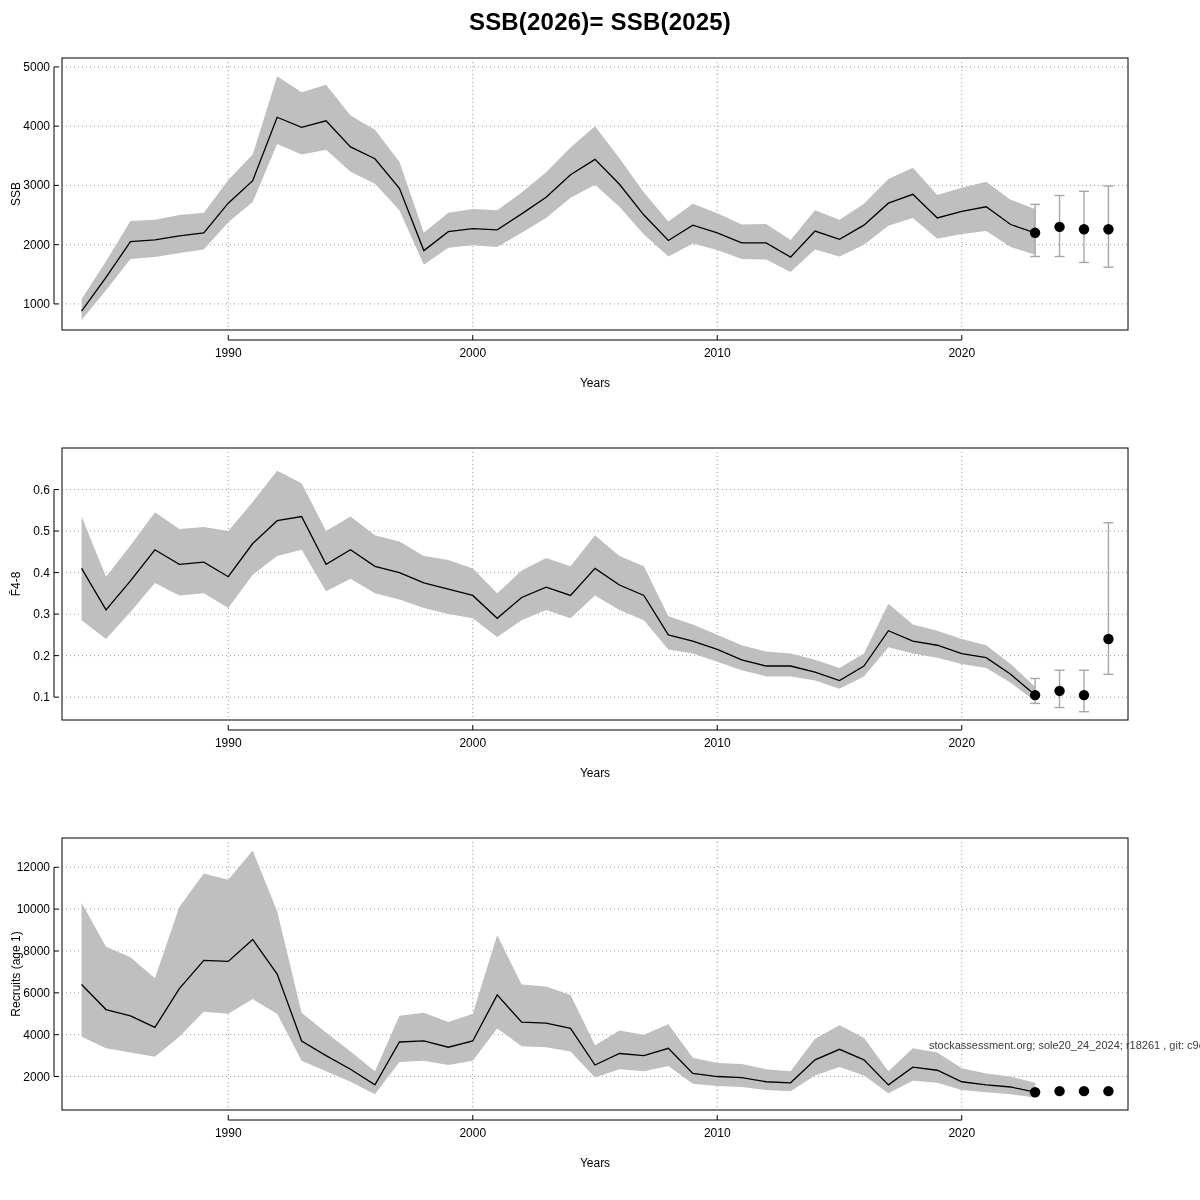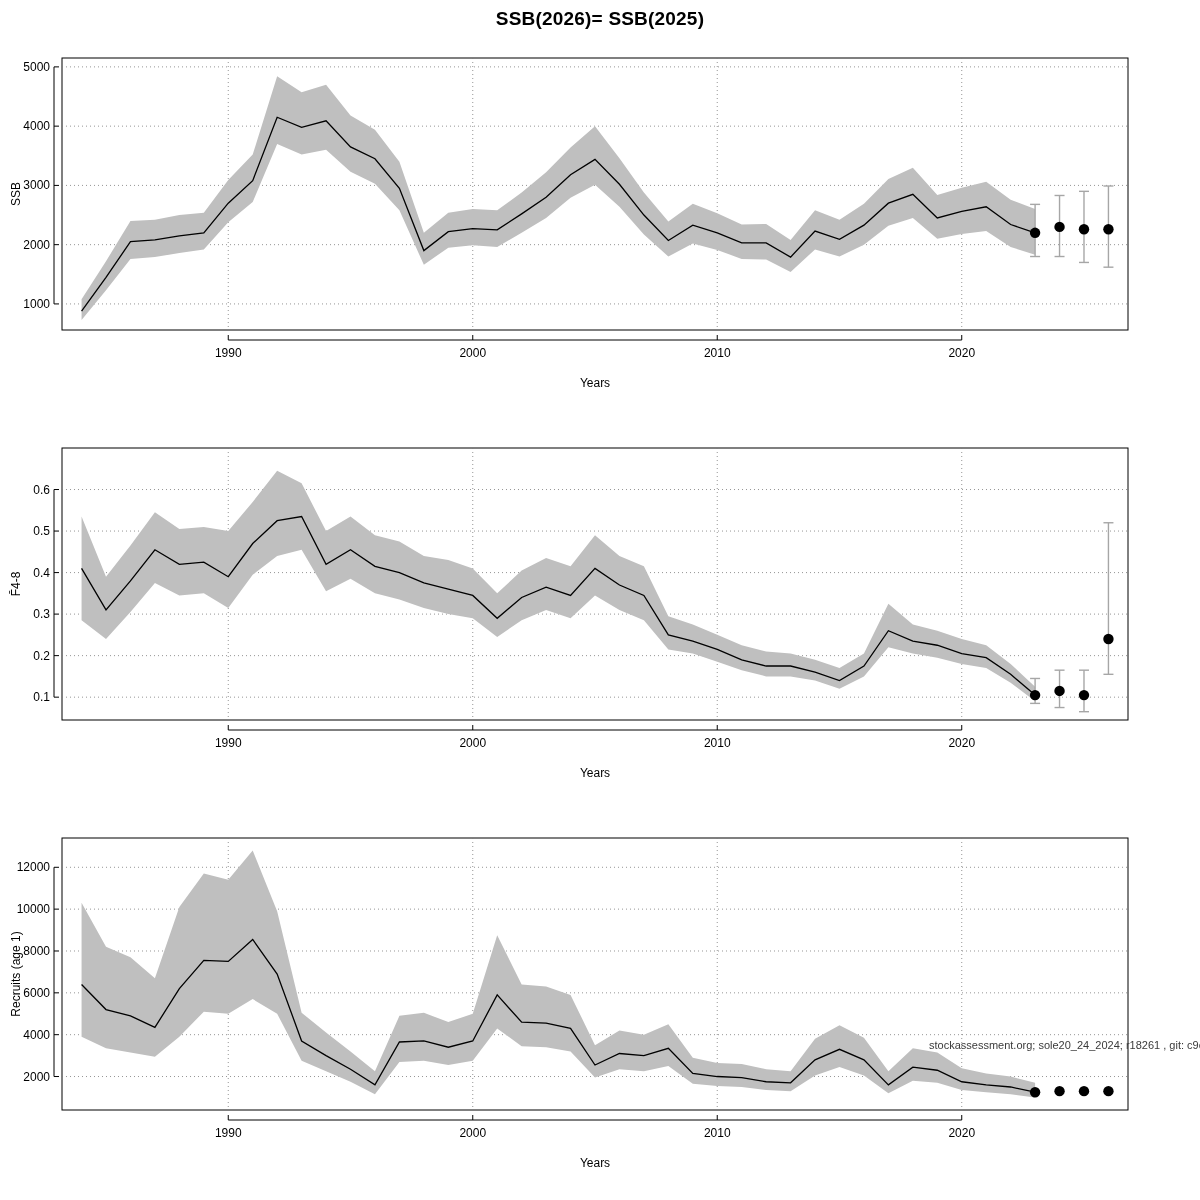--- a/index.html
+++ b/index.html
@@ -14,21 +14,21 @@
     color: #000000;
     position: relative;
     overflow: hidden;
   }
   #page-title {
     position: absolute;
     top: 8px;
     left: 0;
     width: 1200px;
     text-align: center;
-    font-size: 19px;
+    font-size: 24px;
     font-weight: bold;
     letter-spacing: 0.2px;
   }
   .panel {
     position: absolute;
     left: 0;
     width: 1200px;
   }
   .panel-svg {
     display: block;

